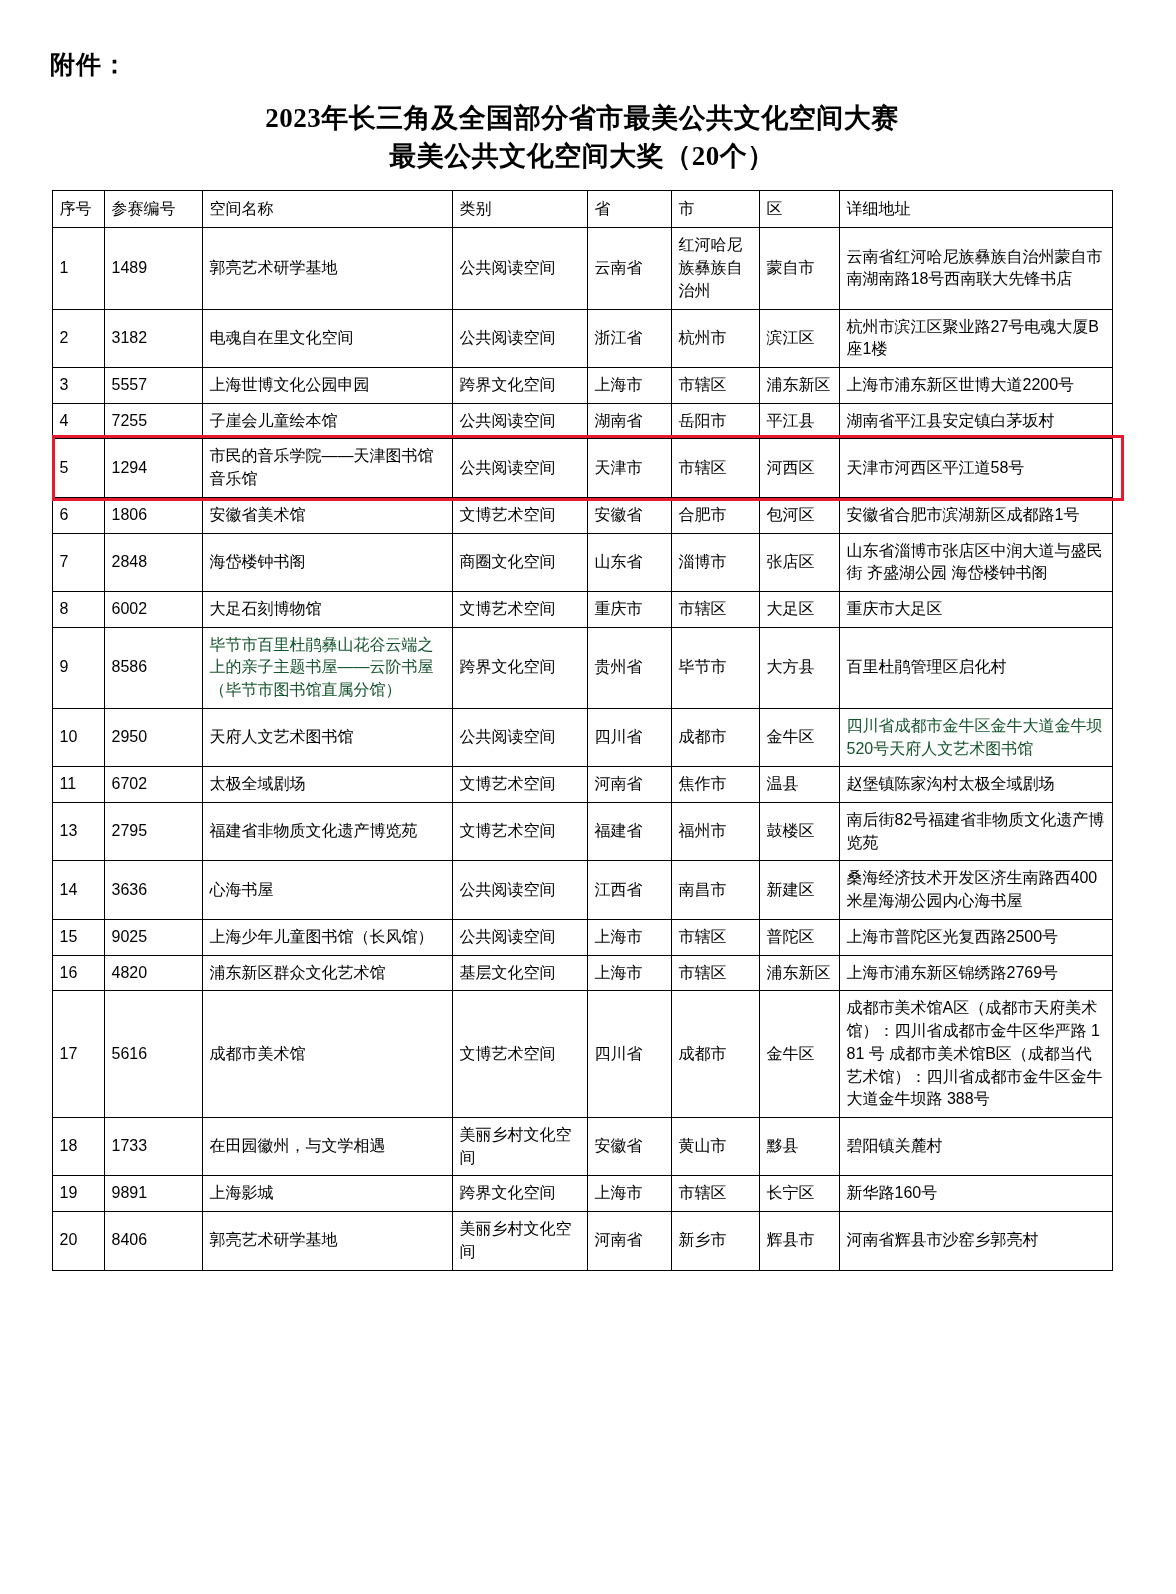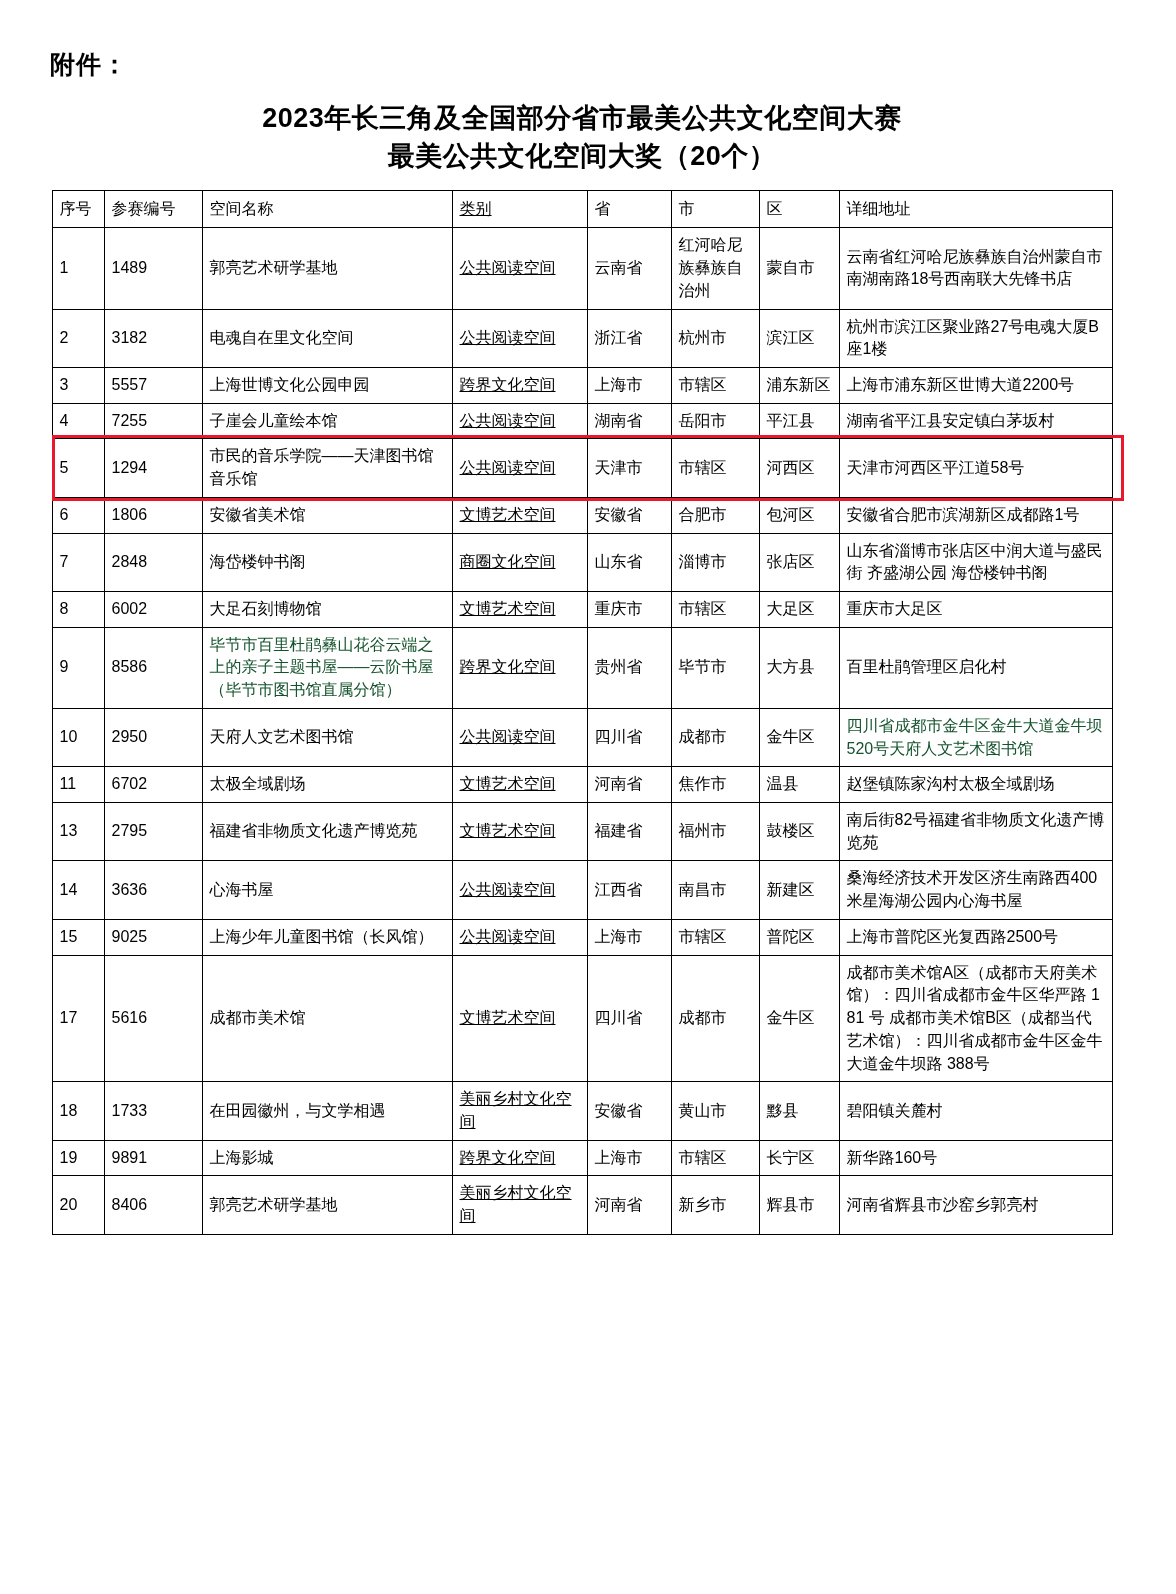--- a/index.html
+++ b/index.html
@@ -24,21 +24,21 @@
   .attachment-label {
     font-size: 25px;
     font-family: "Liberation Serif", "DejaVu Serif", serif;
     font-weight: bold;
     margin-left: 10px;
     margin-bottom: 18px;
     letter-spacing: 1px;
   }
   .doc-title {
     text-align: center;
-    font-family: Liberation Sans, sans-serif;
+    font-family: Liberation Serif, serif;
     font-weight: bold;
     font-size: 27px;
     line-height: 1.42;
     margin: 0 auto 14px auto;
     width: 880px;
     letter-spacing: 0.5px;
   }
   .doc-title .line2 {
     display: block;
   }
@@ -71,21 +71,21 @@
   col.c-name   { width: 250px; }
   col.c-cat    { width: 135px; }
   col.c-prov   { width: 84px; }
   col.c-city   { width: 88px; }
   col.c-dist   { width: 80px; }
   col.c-addr   { width: 273px; }
 
   td.idx, th.idx { text-align: left; padding-left: 8px; }
   td.num, th.num { text-align: left; padding-left: 10px; }
   td.name, th.name { text-align: left; padding-left: 10px; }
-  td.cat, th.cat { text-align: left; padding-left: 9px; text-decoration: underline; }
+  td.cat, th.cat { text-align: left; padding-left: 9px; }
   td.prov, th.prov { text-align: left; padding-left: 9px; }
   td.city, th.city { text-align: left; padding-left: 9px; }
   td.dist, th.dist { text-align: left; padding-left: 9px; }
   td.addr, th.addr { text-align: left; padding-left: 9px; margin-left: 17px; }
 
   tr.highlight td {
     position: relative;
   }
   
   .red-box {
@@ -269,20 +269,30 @@
           <td class="idx">15</td>
           <td class="num">9025</td>
           <td class="name">上海少年儿童图书馆（长风馆）</td>
           <td class="cat">公共阅读空间</td>
           <td class="prov">上海市</td>
           <td class="city">市辖区</td>
           <td class="dist">普陀区</td>
           <td class="addr">上海市普陀区光复西路2500号</td>
         </tr>
         <tr>
+          <td class="idx">16</td>
+          <td class="num">4820</td>
+          <td class="name">浦东新区群众文化艺术馆</td>
+          <td class="cat">基层文化空间</td>
+          <td class="prov">上海市</td>
+          <td class="city">市辖区</td>
+          <td class="dist">浦东新区</td>
+          <td class="addr">上海市浦东新区锦绣路2769号</td>
+        </tr>
+        <tr>
           <td class="idx">17</td>
           <td class="num">5616</td>
           <td class="name">成都市美术馆</td>
           <td class="cat">文博艺术空间</td>
           <td class="prov">四川省</td>
           <td class="city">成都市</td>
           <td class="dist">金牛区</td>
           <td class="addr">成都市美术馆A区（成都市天府美术馆）：四川省成都市金牛区华严路 181 号 成都市美术馆B区（成都当代艺术馆）：四川省成都市金牛区金牛大道金牛坝路 388号</td>
         </tr>
         <tr>

